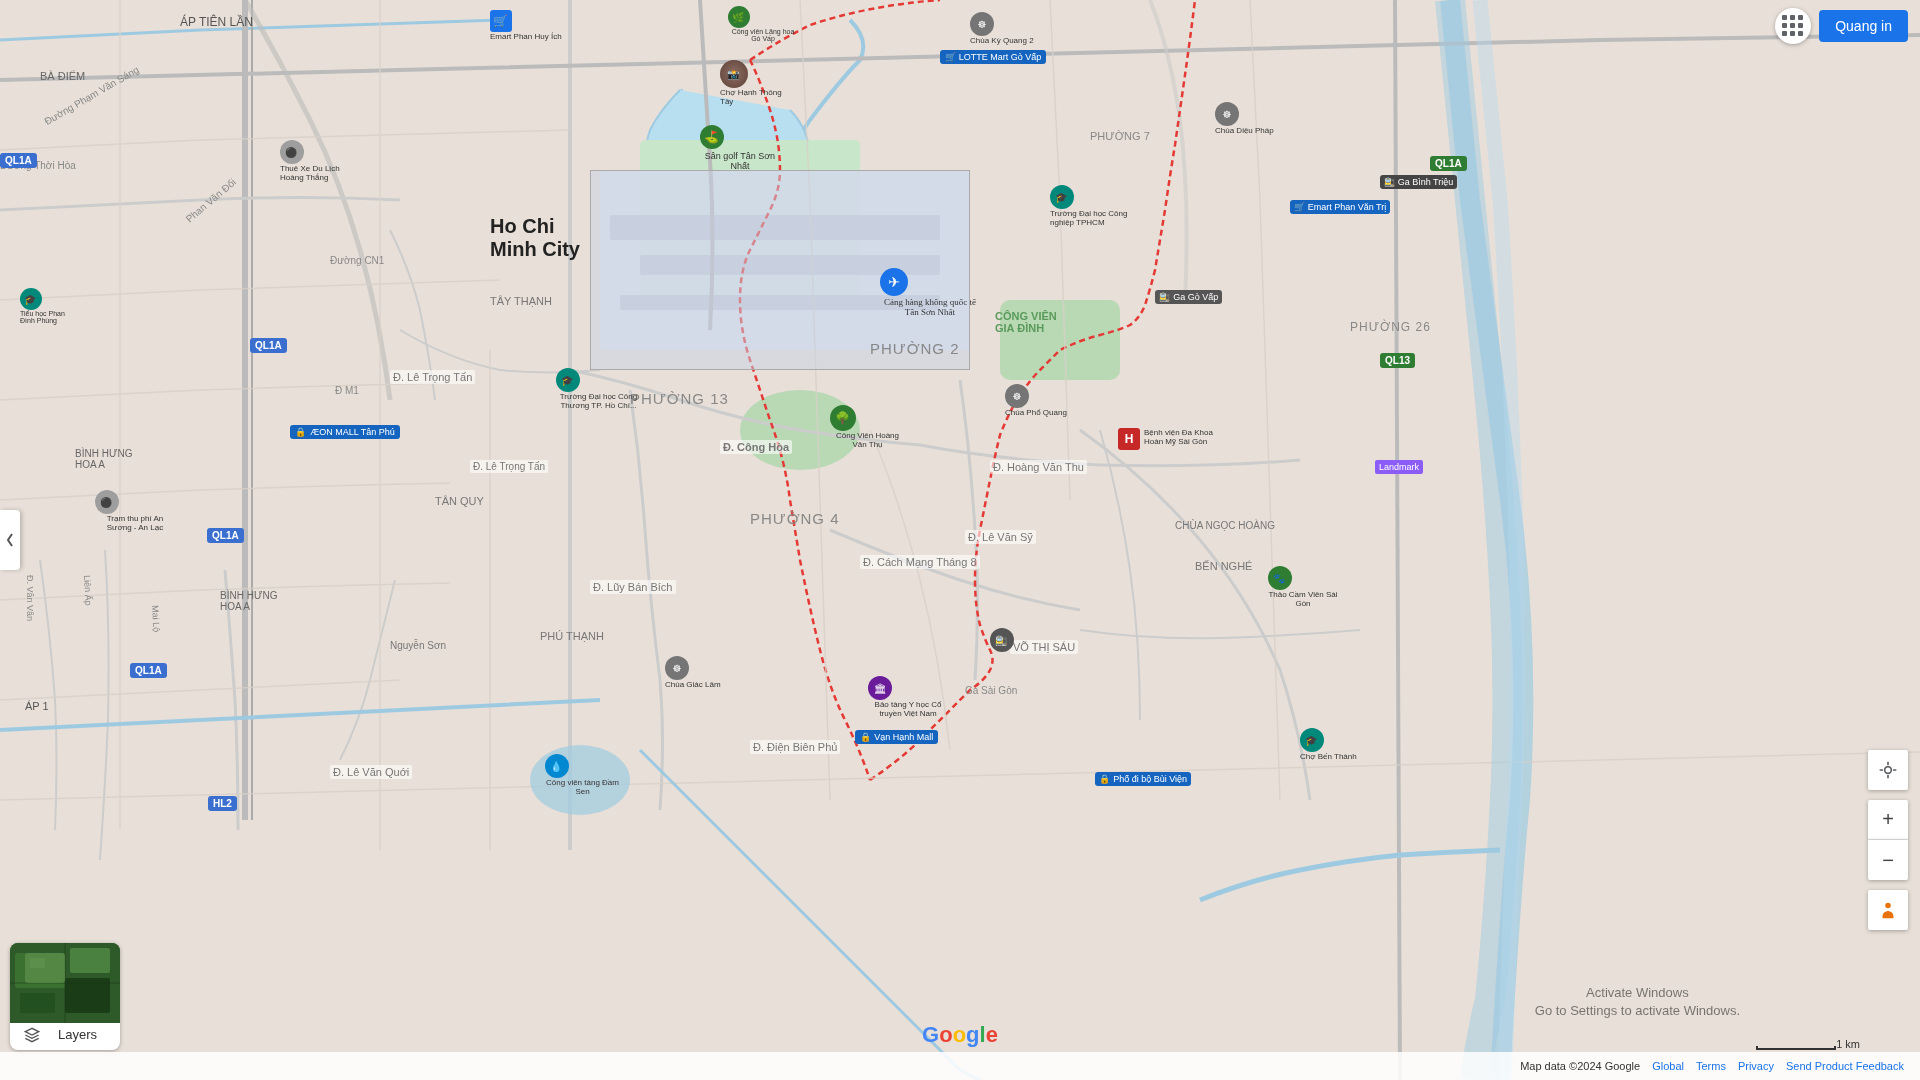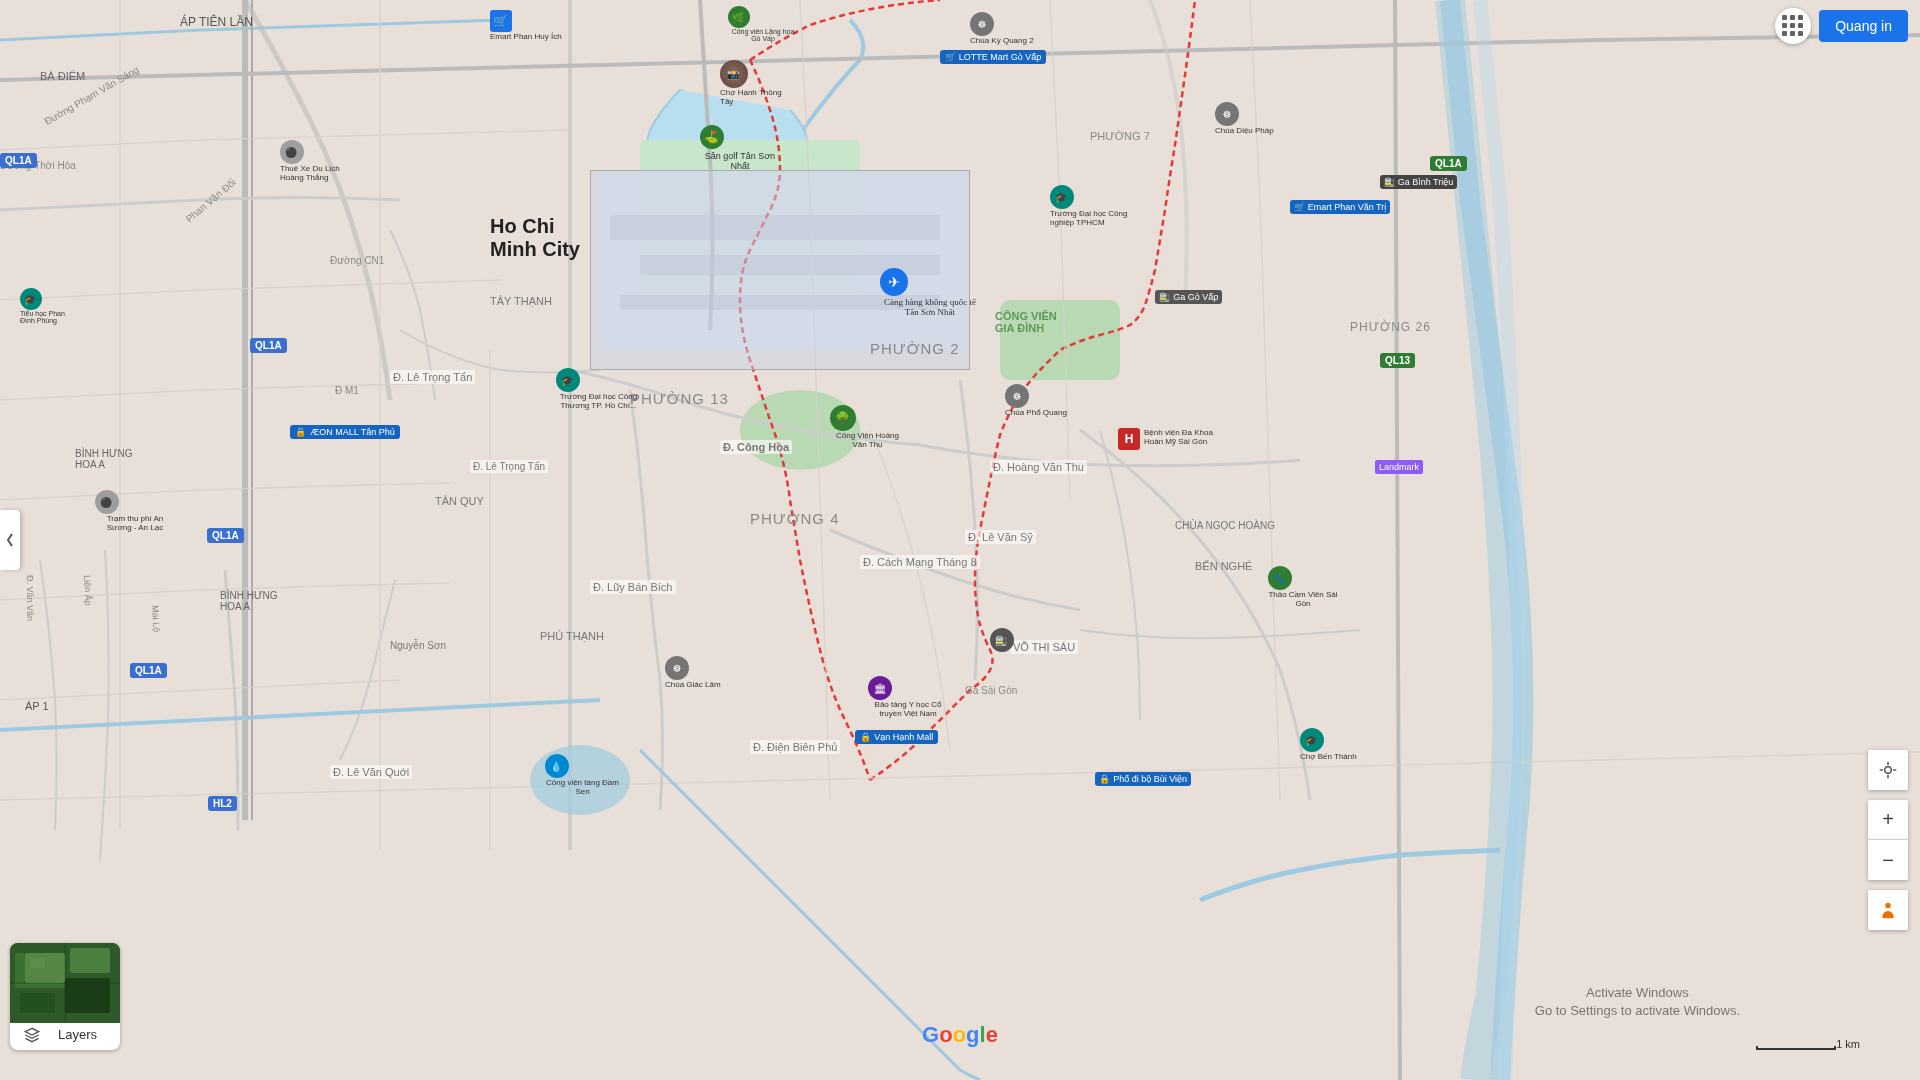--- a/index.html
+++ b/index.html
@@ -766,14 +766,21 @@
   <div id="scale-bar">
     <div id="scale-line"></div>
     <span id="scale-label">1 km</span>
   </div>
 
   <div id="win-activate">
     <p>Activate Windows</p>
     <p>Go to Settings to activate Windows.</p>
   </div>
 
+  <div id="bottom-bar">
+    <span>Map data ©2024 Google</span>
+    <a>Global</a>
+    <a>Terms</a>
+    <a>Privacy</a>
+    <a>Send Product Feedback</a>
+  </div>
 
 </div>
 
 </body></html>

